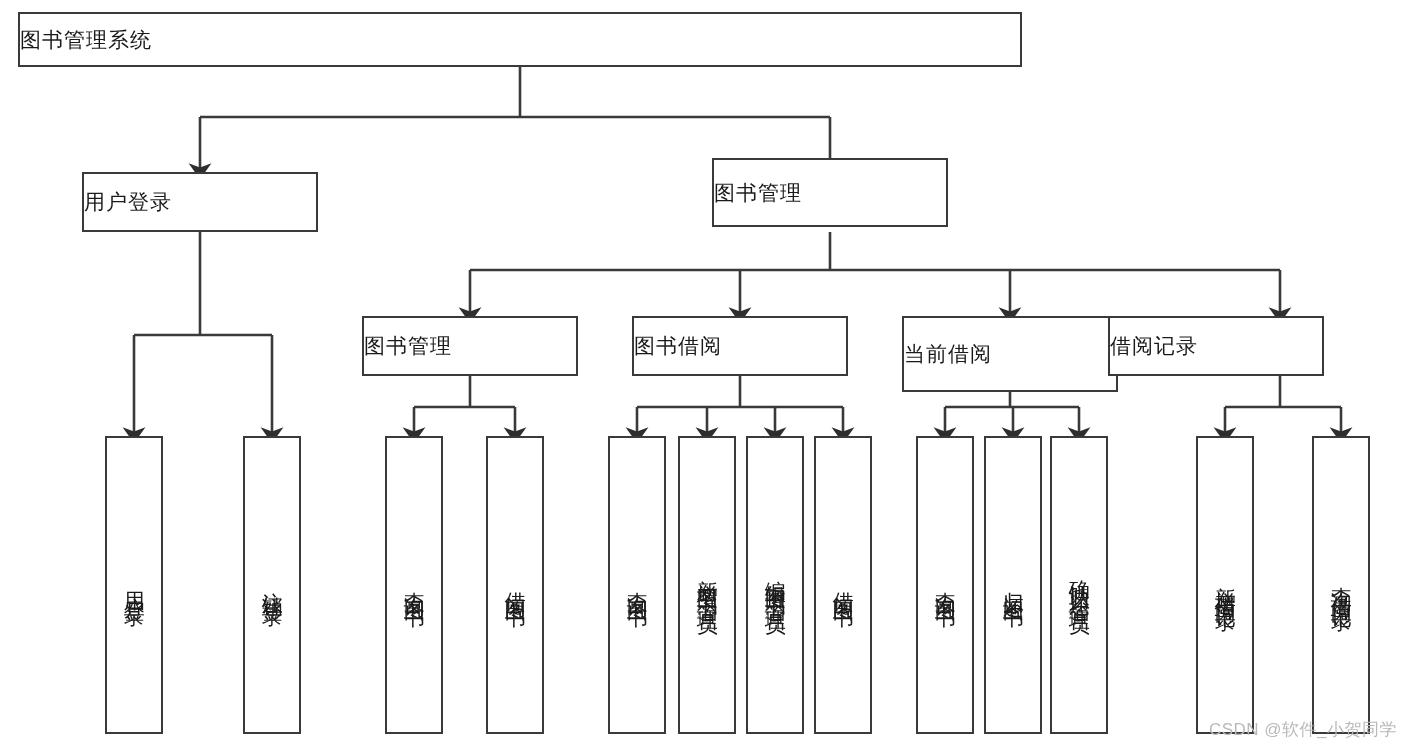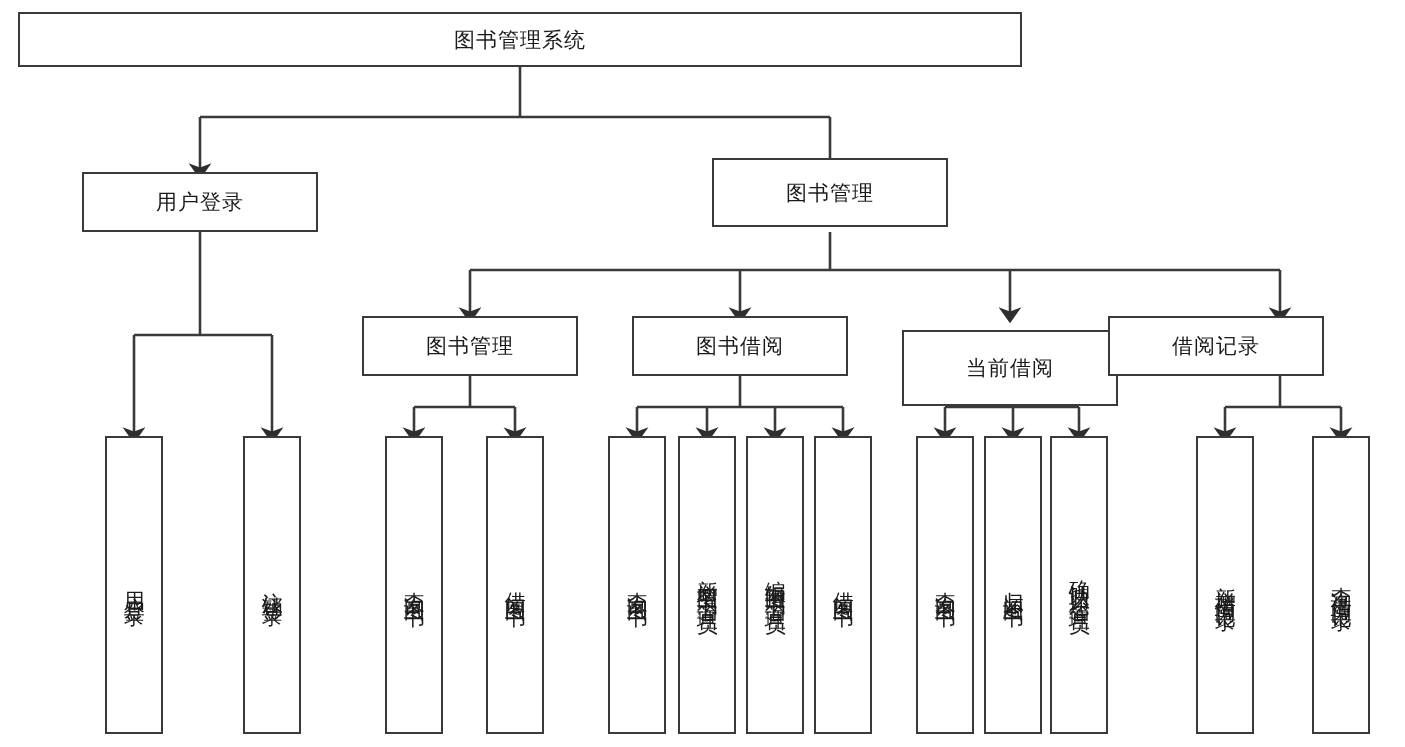--- a/index.html
+++ b/index.html
@@ -26,21 +26,21 @@
     height: 747px;
     pointer-events: none;
   }
   .node {
     position: absolute;
     box-sizing: border-box;
     background: #ffffff;
     border: 2px solid #3a3a3a;
     display: flex;
     align-items: center;
-    justify-content: center;
+    justify-content: flex-start;
     color: #1a1a1a;
     z-index: 2;
   }
   .node-h {
     font-size: 21px;
     letter-spacing: 1px;
     line-height: 1.2;
     white-space: nowrap;
   }
   .node-v {
@@ -129,21 +129,21 @@
   <div class="node node-h" style="left: 712px; top: 158px; width: 236px; height: 69px;">
     <span>图书管理</span>
   </div>
 
   <div class="node node-h" style="left: 362px; top: 316px; width: 216px; height: 60px;">
     <span>图书管理</span>
   </div>
   <div class="node node-h" style="left: 632px; top: 316px; width: 216px; height: 60px;">
     <span>图书借阅</span>
   </div>
-  <div class="node node-h" style="left: 902px; top: 330px; width: 216px; height: 76px;">
+  <div class="node node-h" style="left: 902px; top: 316px; width: 216px; height: 76px;">
     <span>当前借阅</span>
   </div>
   <div class="node node-h" style="left: 1108px; top: 316px; width: 216px; height: 60px;">
     <span>借阅记录</span>
   </div>
 
   <div class="node node-v" style="left: 105px; top: 436px; width: 58px; height: 298px;">
     <span class="vlabel">用户登录</span>
   </div>
   <div class="node node-v" style="left: 243px; top: 436px; width: 58px; height: 298px;">
@@ -180,13 +180,14 @@
     <span class="vlabel">确认归还（管理员）</span>
   </div>
 
   <div class="node node-v" style="left: 1196px; top: 436px; width: 58px; height: 298px;">
     <span class="vlabel">新增借阅记录</span>
   </div>
   <div class="node node-v" style="left: 1312px; top: 436px; width: 58px; height: 298px;">
     <span class="vlabel">查询借阅记录</span>
   </div>
 
+  <div class="watermark">CSDN @软件_小贺同学</div>
 </div>
 
 </body></html>

